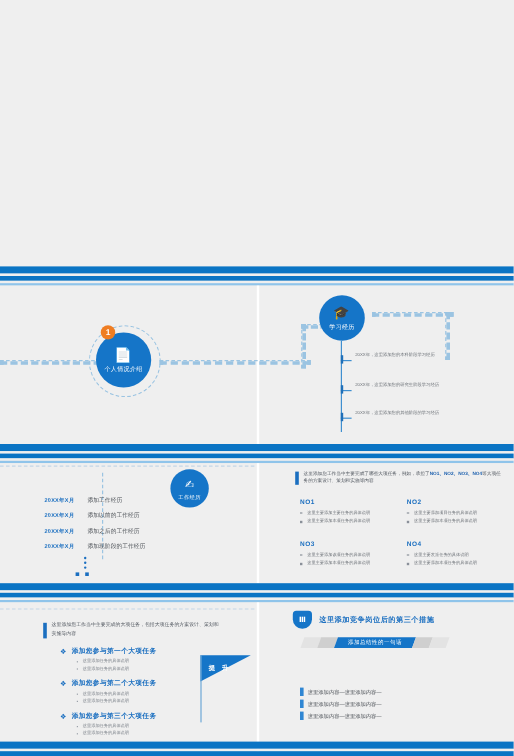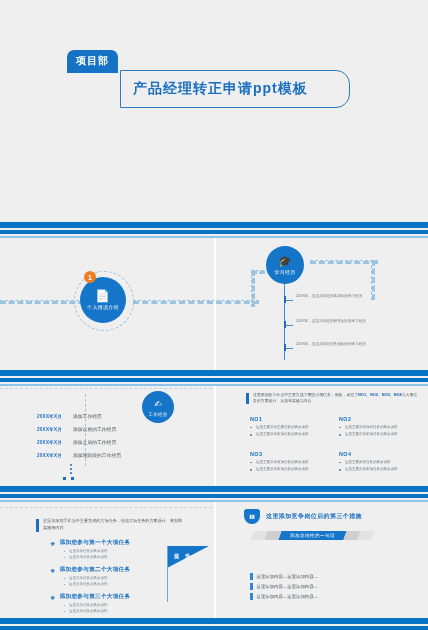--- a/index.html
+++ b/index.html
@@ -130,26 +130,20 @@
   .r4-li{position:absolute;display:flex;align-items:center;}
   .r4-li .bl{width:2.5px;height:7px;background:#2f86d3;margin-right:4px;}
   .r4-li .tx{font-size:4.4px;color:#4a4f55;white-space:nowrap;}
   .hdash{position:absolute;border-top:1px dashed #c3d6e6;}
 </style>
 </head>
 <body>
 
 <div class="page">
 
-  <div class="slide1">
-    <div class="tag">项目部</div>
-    <div class="titlebox">
-      <div class="txt">产品经理转正申请ppt模板</div>
-    </div>
-  </div>
 
   <div class="divider" style="top:222px;">
     <div class="bar1"></div>
     <div class="gap"></div>
     <div class="bar2"></div>
     <div class="gap2"></div>
     <div class="bar3"></div>
   </div>
 
   <div class="slide2">

